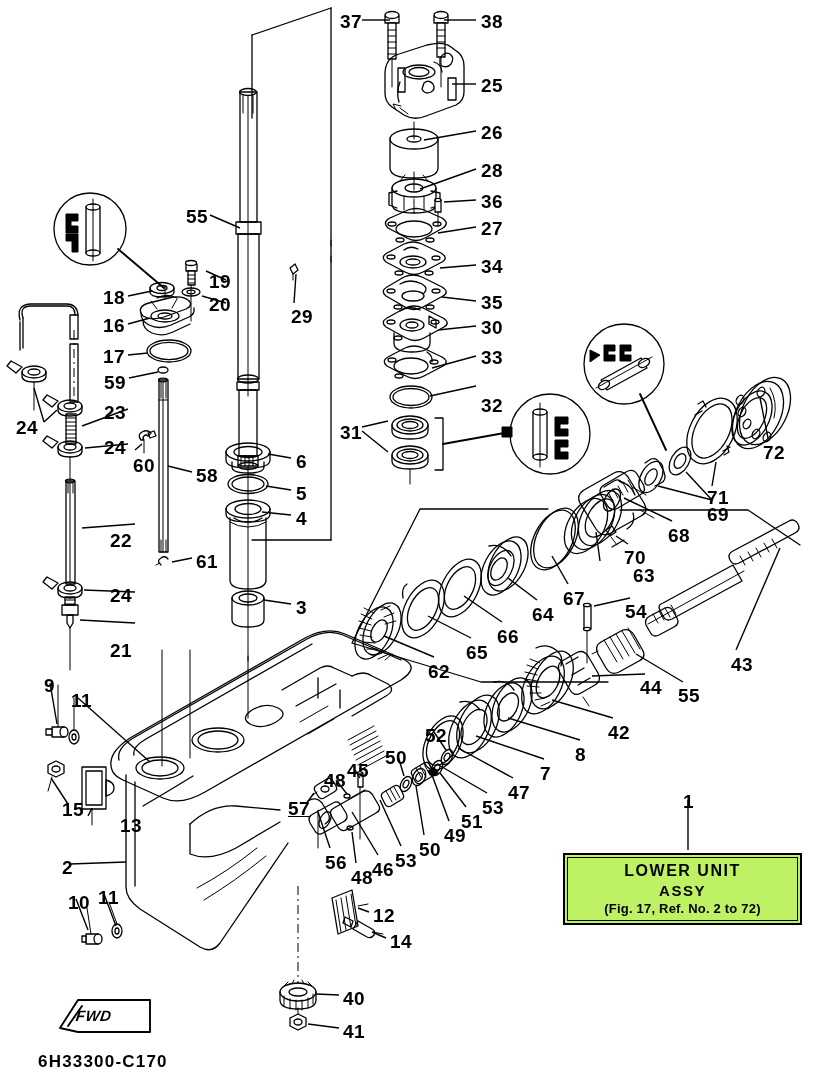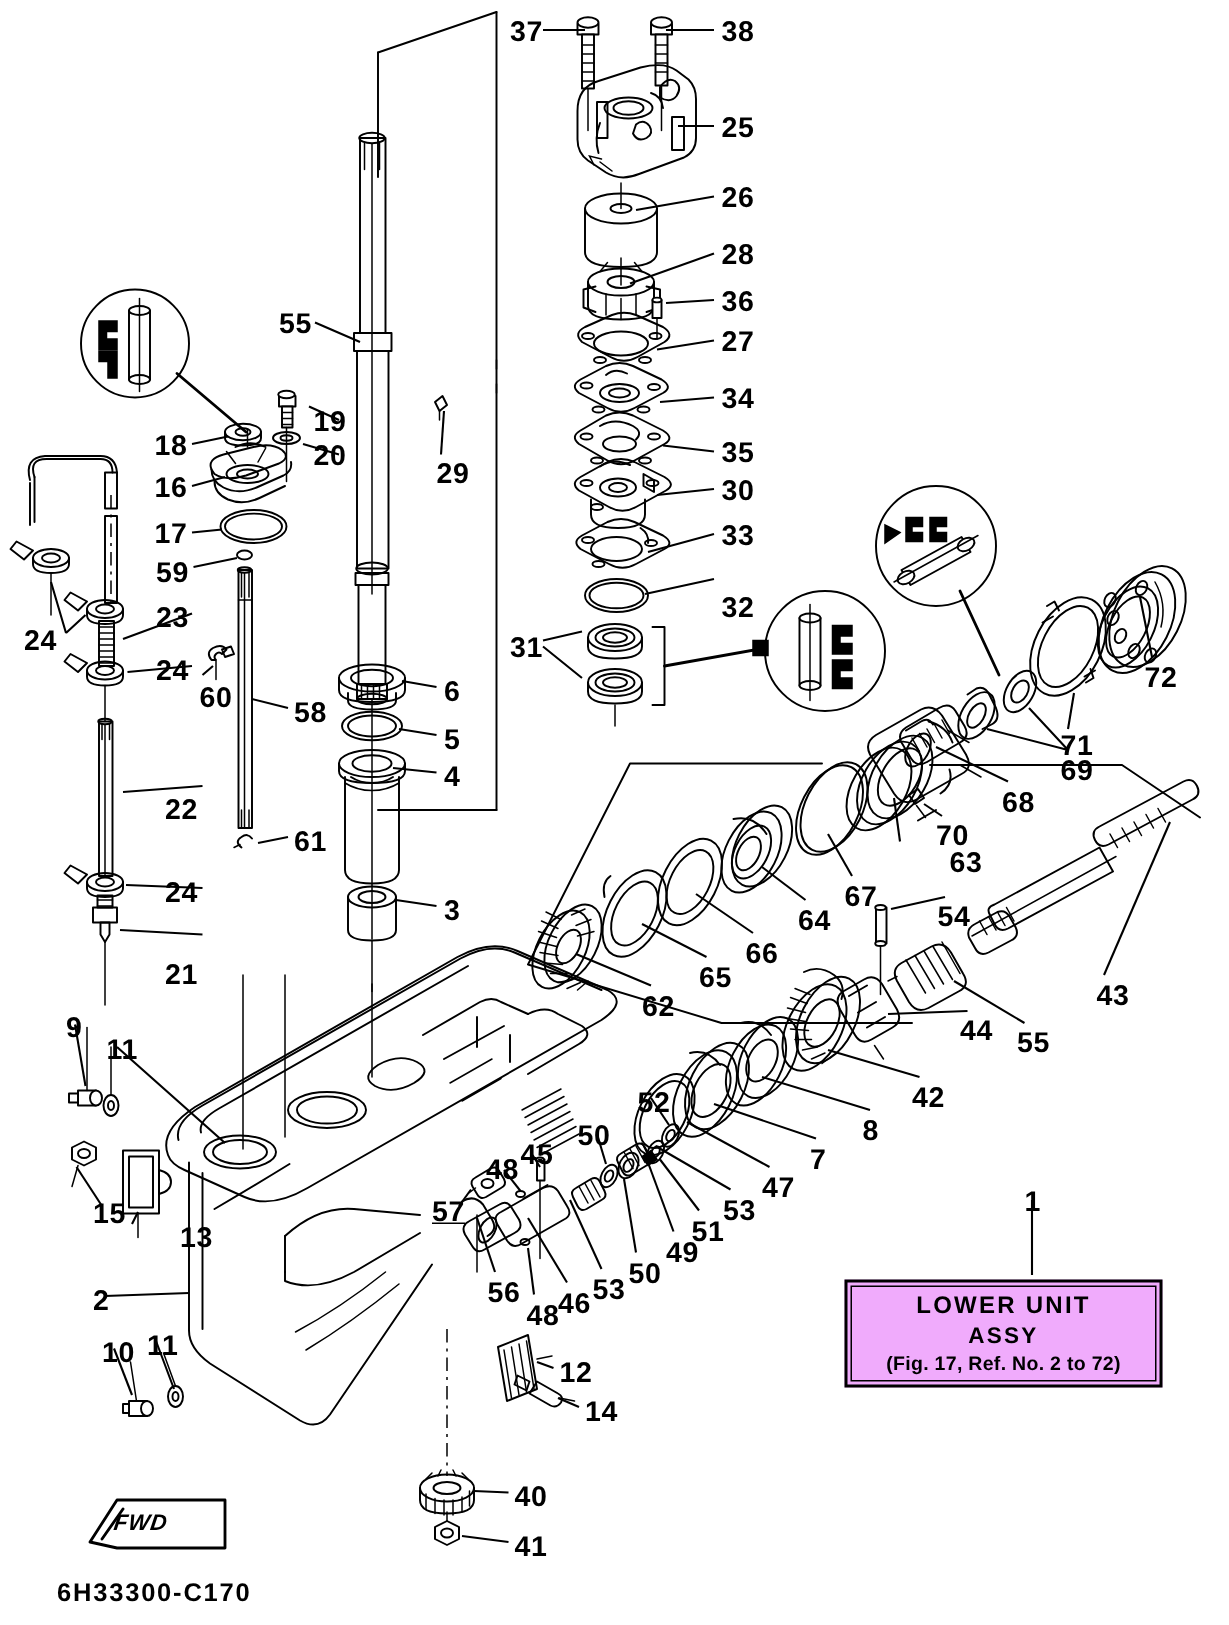--- a/index.html
+++ b/index.html
@@ -32,24 +32,24 @@
     top:1052px;
     font-family:"Liberation Sans", sans-serif;
     font-size:17px;
     font-weight:bold;
     letter-spacing:1.2px;
   }
   #legend{
     position:absolute;
     left:563px;
     top:853px;
-    width:212px;
+    width:239px;
     height:72px;
     border:2px solid #000;
-    background:#f0abfc;
+    background:#bef264;
     box-sizing:border-box;
     padding:2px;
   }
   #legend .inner{
     width:100%;height:100%;
     border:1px solid #000;
     box-sizing:border-box;
     display:flex;
     flex-direction:column;
     align-items:center;

